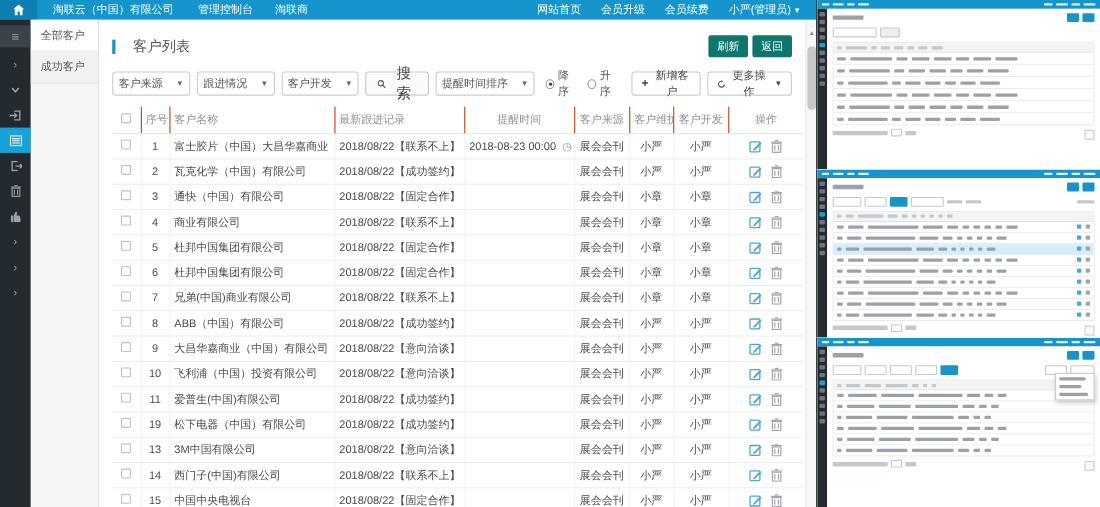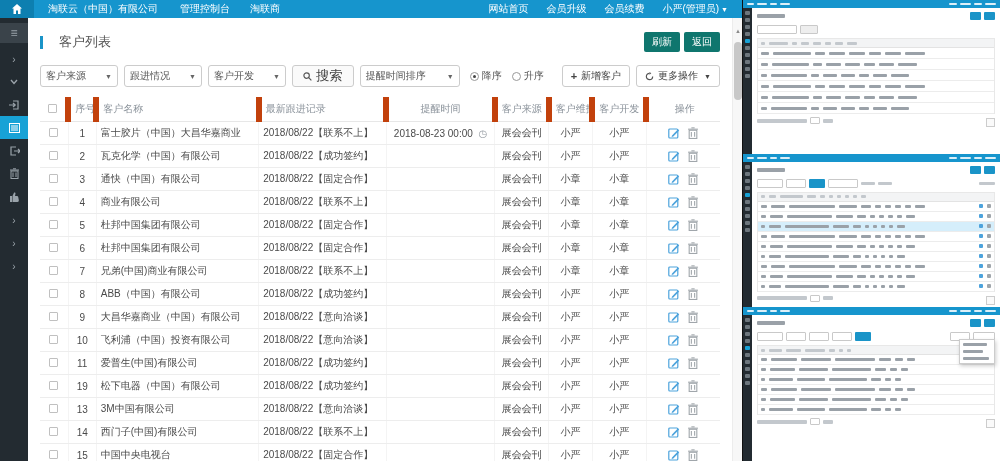--- a/index.html
+++ b/index.html
@@ -44,21 +44,21 @@
   .btn-search { height:22px; border:1px solid #ccc; border-radius:3px; background:#fafafa; display:flex; align-items:center; gap:4px; padding:0 10px; cursor:pointer; color:#444; }
   .radio-group { display:flex; align-items:center; gap:10px; margin-left:4px; }
   .radio { display:flex; align-items:center; gap:3px; cursor:pointer; }
   .radio-dot { width:9px; height:9px; border:1px solid #999; border-radius:50%; background:#fff; position:relative; }
   .radio-dot.checked::after { content:""; position:absolute; left:2px; top:2px; width:3px; height:3px; background:#444; border-radius:50%; }
   .filter-spacer { flex:1; }
   .btn-light { height:22px; border:1px solid #ccc; border-radius:3px; background:#fff; display:flex; align-items:center; gap:4px; padding:0 8px; cursor:pointer; color:#444; font-size:10px; }
   .bold-plus { font-weight:bold; font-size:11px; }
 
   table.cust { width:100%; border-collapse:collapse; table-layout:fixed; margin-top:10px; }
-  table.cust th { font-weight:normal; font-size:10px; color:#8a929a; text-align:left; padding:5px 4px; border-bottom:1px solid #e7e7e7; border-right:6px solid #c2410c; overflow:hidden; white-space:nowrap; }
+  table.cust th { font-weight:normal; font-size:10px; color:#8a929a; text-align:left; padding:5px 4px; border-bottom:1px solid #e7e7e7; border-right:1px solid #c2410c; overflow:hidden; white-space:nowrap; }
   table.cust td { font-size:10px; color:#4a4a4a; padding:4px 4px; border-bottom:1px solid #ededed; border-right:1px solid #f4f4f4; overflow:hidden; white-space:nowrap; height:21px; }
   table.cust th:last-child, table.cust td:last-child { border-right:none; }
   .tc { text-align:center !important; }
   .cb { width:9px; height:9px; border:1px solid #c0c0c0; border-radius:1px; display:inline-block; background:#fff; cursor:pointer; }
   .ops { display:flex; align-items:center; justify-content:center; gap:8px; }
   .ops svg { cursor:pointer; display:block; }
   .remind-cell { text-align:center; color:#555; }
   .clock { color:#9aa0a6; font-size:10px; margin-left:3px; }
 
   
@@ -184,20 +184,24 @@
             <span><span style="font-size:10px;">›</span></span>
           </div>
           <div class="icon-cell">
             <span><span style="font-size:10px;">›</span></span>
           </div>
           <div class="icon-cell">
             <span><span style="font-size:10px;">›</span></span>
           </div>
         </div>
 
+      <div class="sub-sidebar" id="sub-sidebar">
+          <div class="sub-item active">全部客户</div>
+          <div class="sub-item alt">成功客户</div>
+        </div>
 
       <div class="content">
         <div class="title-row">
           <span class="title-tick"></span>
           <span class="page-title">客户列表</span>
           <div class="title-btns">
             <button class="btn-blue">刷新</button>
             <button class="btn-blue">返回</button>
           </div>
         </div>

